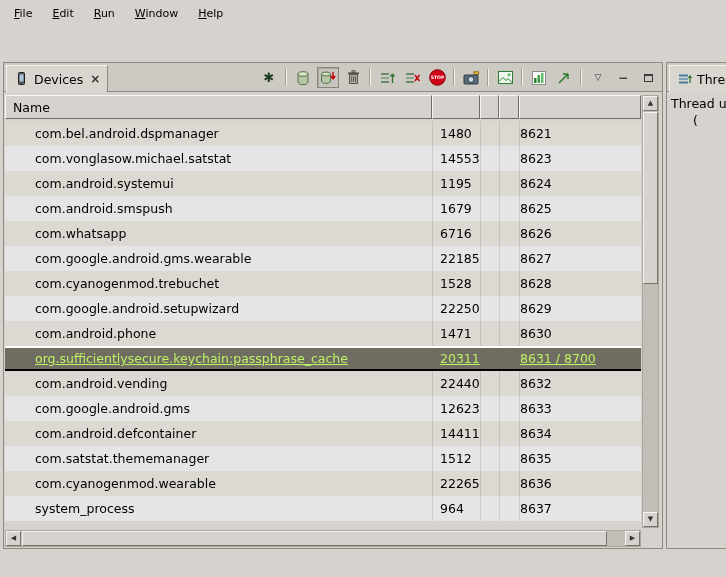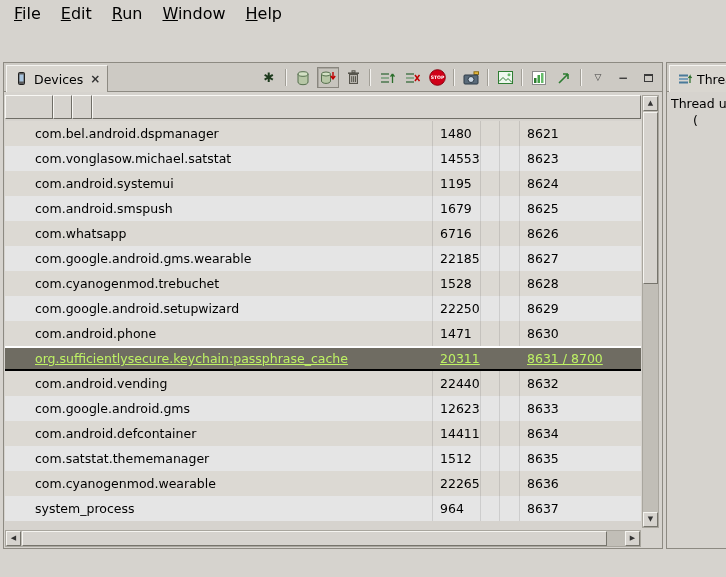--- a/index.html
+++ b/index.html
@@ -5,21 +5,21 @@
   * { margin:0; padding:0; box-sizing:border-box; }
   html,body { width:726px; height:577px; overflow:hidden; }
   body {
     background:#d6d3ce;
     font-family:"DejaVu Sans","Liberation Sans",sans-serif;
     font-size:12.5px; color:#000; position:relative;
   }
 
   
   .menubar { height:26px; display:flex; align-items:center; padding-left:4px; }
-  .menu-item { display:inline-block; padding:4px 10px; font-size:16px; cursor:default; }
+  .menu-item { display:inline-block; padding:4px 10px; font-size:11px; cursor:default; }
   .menu-item::first-letter { text-decoration:underline; }
 
   
   .toolbar-strip { height:36px; }
 
   
   .main { position:absolute; top:62px; left:0; width:726px; height:489px; }
   .panel { position:absolute; background:#d6d3ce; border:1px solid #8d8a82; overflow:hidden; }
   .devices { left:3px; top:0; width:660px; height:487px; }
   .threads { left:666px; top:0; width:60px; height:487px; border-right:none; }
@@ -58,21 +58,21 @@
 
   .rows { position:absolute; left:1px; top:58px; width:636px; }
   .trow { height:25px; display:flex; align-items:center; overflow:hidden; }
   .trow.even { background:#dcd9d3; }
   .trow.odd  { background:#e5e5e5; }
   .cell { white-space:nowrap; overflow:hidden; height:100%; display:flex; align-items:center; }
   .c-name { width:427px; padding-left:30px; }
   .c-pid  { width:48px; padding-left:7px; border-left:1px solid rgba(0,0,0,0.10); }
   .c-n1   { width:19px; border-left:1px solid rgba(0,0,0,0.10); }
   .c-n2   { width:20px; border-left:1px solid rgba(0,0,0,0.10); }
-  .c-port { flex:1; padding-left:7px; border-left:1px solid rgba(0,0,0,0.10); }
+  .c-port { flex:1; border-left:1px solid rgba(0,0,0,0.10); }
   .trow.selected { background:#6f6c62; color:#bef264; border-top:2px solid #fff; border-bottom:2px solid #000000;text-decoration:underline; }
   .trow.selected .cell { border-left-color:transparent; }
 
   
   .vscroll { position:absolute; left:638px; top:32px; width:17px; height:433px; background:#c1beb7; border:1px solid #a9a69e; }
   .hscroll { position:absolute; left:1px; top:467px; width:636px; height:17px; background:#c1beb7; border:1px solid #a9a69e; }
   .sb-btn {
     position:absolute; background:#d6d3ce;
     border-top:1px solid #f5f4f0; border-left:1px solid #f5f4f0;
     border-bottom:1px solid #76746c; border-right:1px solid #76746c;
@@ -222,20 +222,21 @@
         <div class="tbi">
             <span class="glyph-min">−</span>
           </div>
         <div class="tbi">
             <span class="maxbox"></span>
           </div>
       </div>
     </div>
 
     <div class="theader">
+      <div class="hcell hc-name">Name</div>
       <div class="hcell hc-pid"></div>
       <div class="hcell hc-n1"></div>
       <div class="hcell hc-n2"></div>
       <div class="hcell hc-port"></div>
     </div>
 
     <div class="rows" id="rows">
   <div class="trow even">
     <div class="cell c-name">com.bel.android.dspmanager</div>
     <div class="cell c-pid">1480</div>

